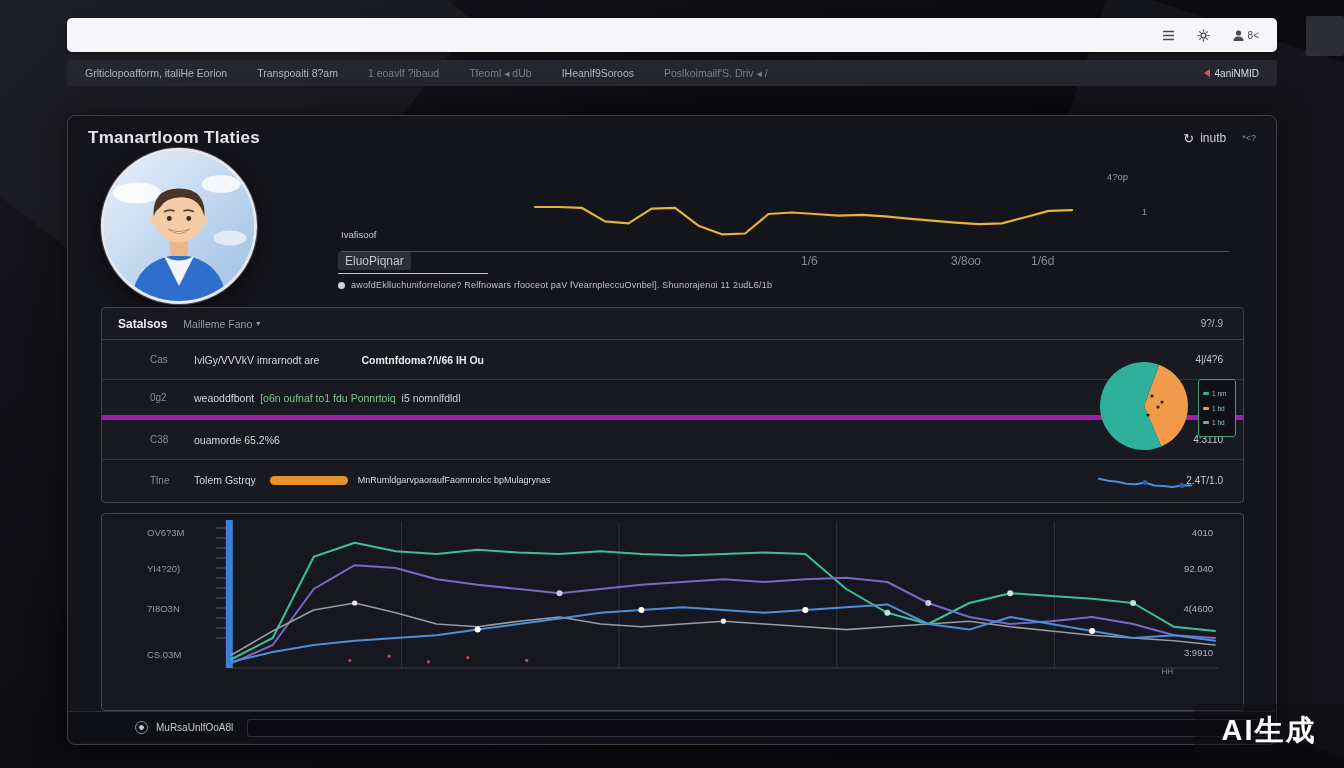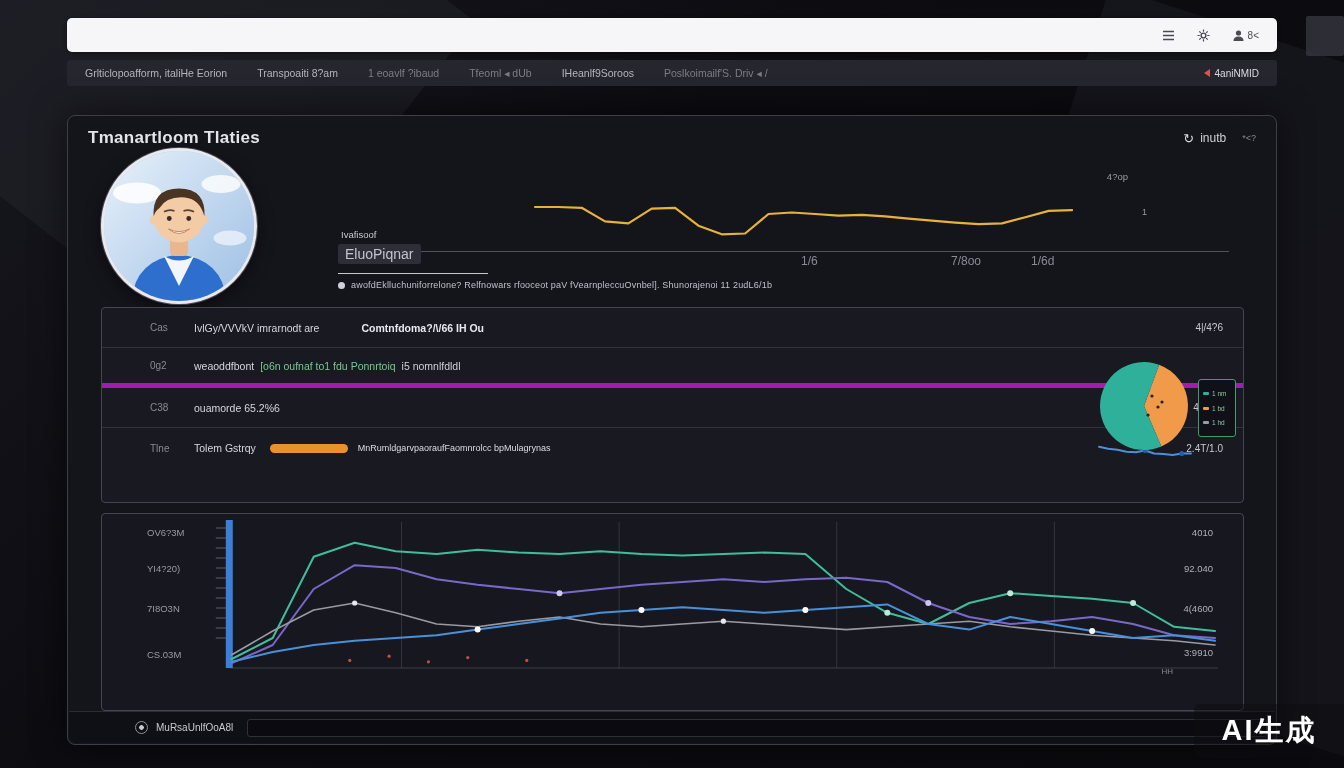--- a/index.html
+++ b/index.html
@@ -45,21 +45,21 @@
   .hero-zone { position:absolute; left:208px; top:45px; width:972px; height:142px; }
   .hero-head { position:absolute; left:0; top:0; width:100%; height:33px; background:#1c1c24;
                border-top:1px solid #3c3c47; border-bottom:1px solid #3c3c47;
                display:flex; align-items:center; gap:8px; padding-left:28px; font-size:10px; color:#b8b8c2; }
   .hero-meta-right { position:absolute; right:120px; top:10px; font-size:9.5px; color:#9a9aa4; }
   .hero-spark { position:absolute; left:255px; top:35px; width:545px; height:48px; }
   .hero-stray { position:absolute; left:866px; top:46px; font-size:9px; color:#9a9aa4; }
   .hero-series-label { position:absolute; left:65px; top:68px; font-size:9.5px; color:#c8c8d0; }
   .hero-baseline { position:absolute; left:65px; top:90px; width:888px; border-top:1px solid #50505c; }
   .hero-tick { position:absolute; top:93px; font-size:12px; color:#8a8a94; }
-  .hero-chip { position:absolute; left:62px; top:83px; background:#2e2e38; color:#c4c4ce; font-size:14px;
+  .hero-chip { position:absolute; left:62px; top:91px; background:#2e2e38; color:#c4c4ce; font-size:12px;
                padding:2px 7px; border-radius:2px; cursor:pointer; }
   .hero-chip-line { position:absolute; left:62px; top:112px; width:150px; border-top:1px solid #c8c8d2; }
   .hero-legend { position:absolute; left:62px; top:119px; display:flex; align-items:center; gap:6px; }
   .legend-dot { width:7px; height:7px; border-radius:50%; background:#d0d0da; flex:0 0 auto; }
   .hero-legend-text { font-size:9px; color:#c0c0ca; letter-spacing:.2px; }
 
   
   .stats-card { position:absolute; left:33px; top:191px; width:1143px; height:196px; background:#191921;
                 border:1px solid #454551; border-radius:4px; }
   .stats-head { display:flex; align-items:center; height:32px; padding:0 20px 0 16px; border-bottom:1px solid #3e3e49; }
@@ -203,31 +203,39 @@
 
     <div class="hero-zone">
       <span class="hero-meta-right">4?op</span>
       <svg class="hero-spark" viewBox="0 0 545 48" preserveAspectRatio="none">
           <polyline points="4.0,11.0 27.3,11.0 50.7,11.8 74.0,25.4 97.4,27.4 120.7,12.6 144.1,11.8 167.4,29.7 190.8,38.3 214.1,37.5 237.5,18.0 260.8,16.5 284.2,18.0 307.5,19.6 330.9,18.8 354.2,20.4 377.6,22.7 400.9,24.7 424.3,26.6 447.6,28.2 471.0,27.4 494.3,21.2 517.7,14.9 541.0,14.1" fill="none" stroke="#e7b23a" stroke-width="2.2" stroke-linejoin="round" stroke-linecap="round"></polyline>
         </svg>
       <span class="hero-stray">1</span>
       <span class="hero-series-label">Ivafisoof</span>
       <div class="hero-baseline"></div>
       <span class="hero-tick" style="left:525px;">1/6</span>
-      <span class="hero-tick" style="left:675px;">7/8oo</span>
+      <span class="hero-tick" style="left:675px;">3/8oo</span>
       <span class="hero-tick" style="left:755px;">1/6d</span>
       <span class="hero-chip">EluoPiqnar</span>
       <div class="hero-chip-line"></div>
       <div class="hero-legend">
         <span class="legend-dot"></span>
         <span class="hero-legend-text">awofdEklluchuniforrelone? Relfnowars rfooceot paV fVearnpleccuOvnbel]. Shunorajenoi 11 2udL6/1b</span>
       </div>
     </div>
 
     <section class="stats-card">
+      <div class="stats-head">
+        <span class="stats-title">Satalsos</span>
+        <span class="stats-filter">
+          <span class="stats-subtitle">Mailleme Fano</span>
+          <span class="caret">▾</span>
+        </span>
+        <span class="stats-head-value">9?/.9</span>
+      </div>
 
       <div class="srow r1">
         <span class="rkey">Cas</span>
         <span class="rtext">IvlGy/VVVkV imrarnodt are</span>
         <span class="rtext2">Comtnfdoma?/\/66 IH Ou</span>
         <span class="rval">4|/4?6</span>
       </div>
 
       <div class="srow r2">
         <span class="rkey">0g2</span>

